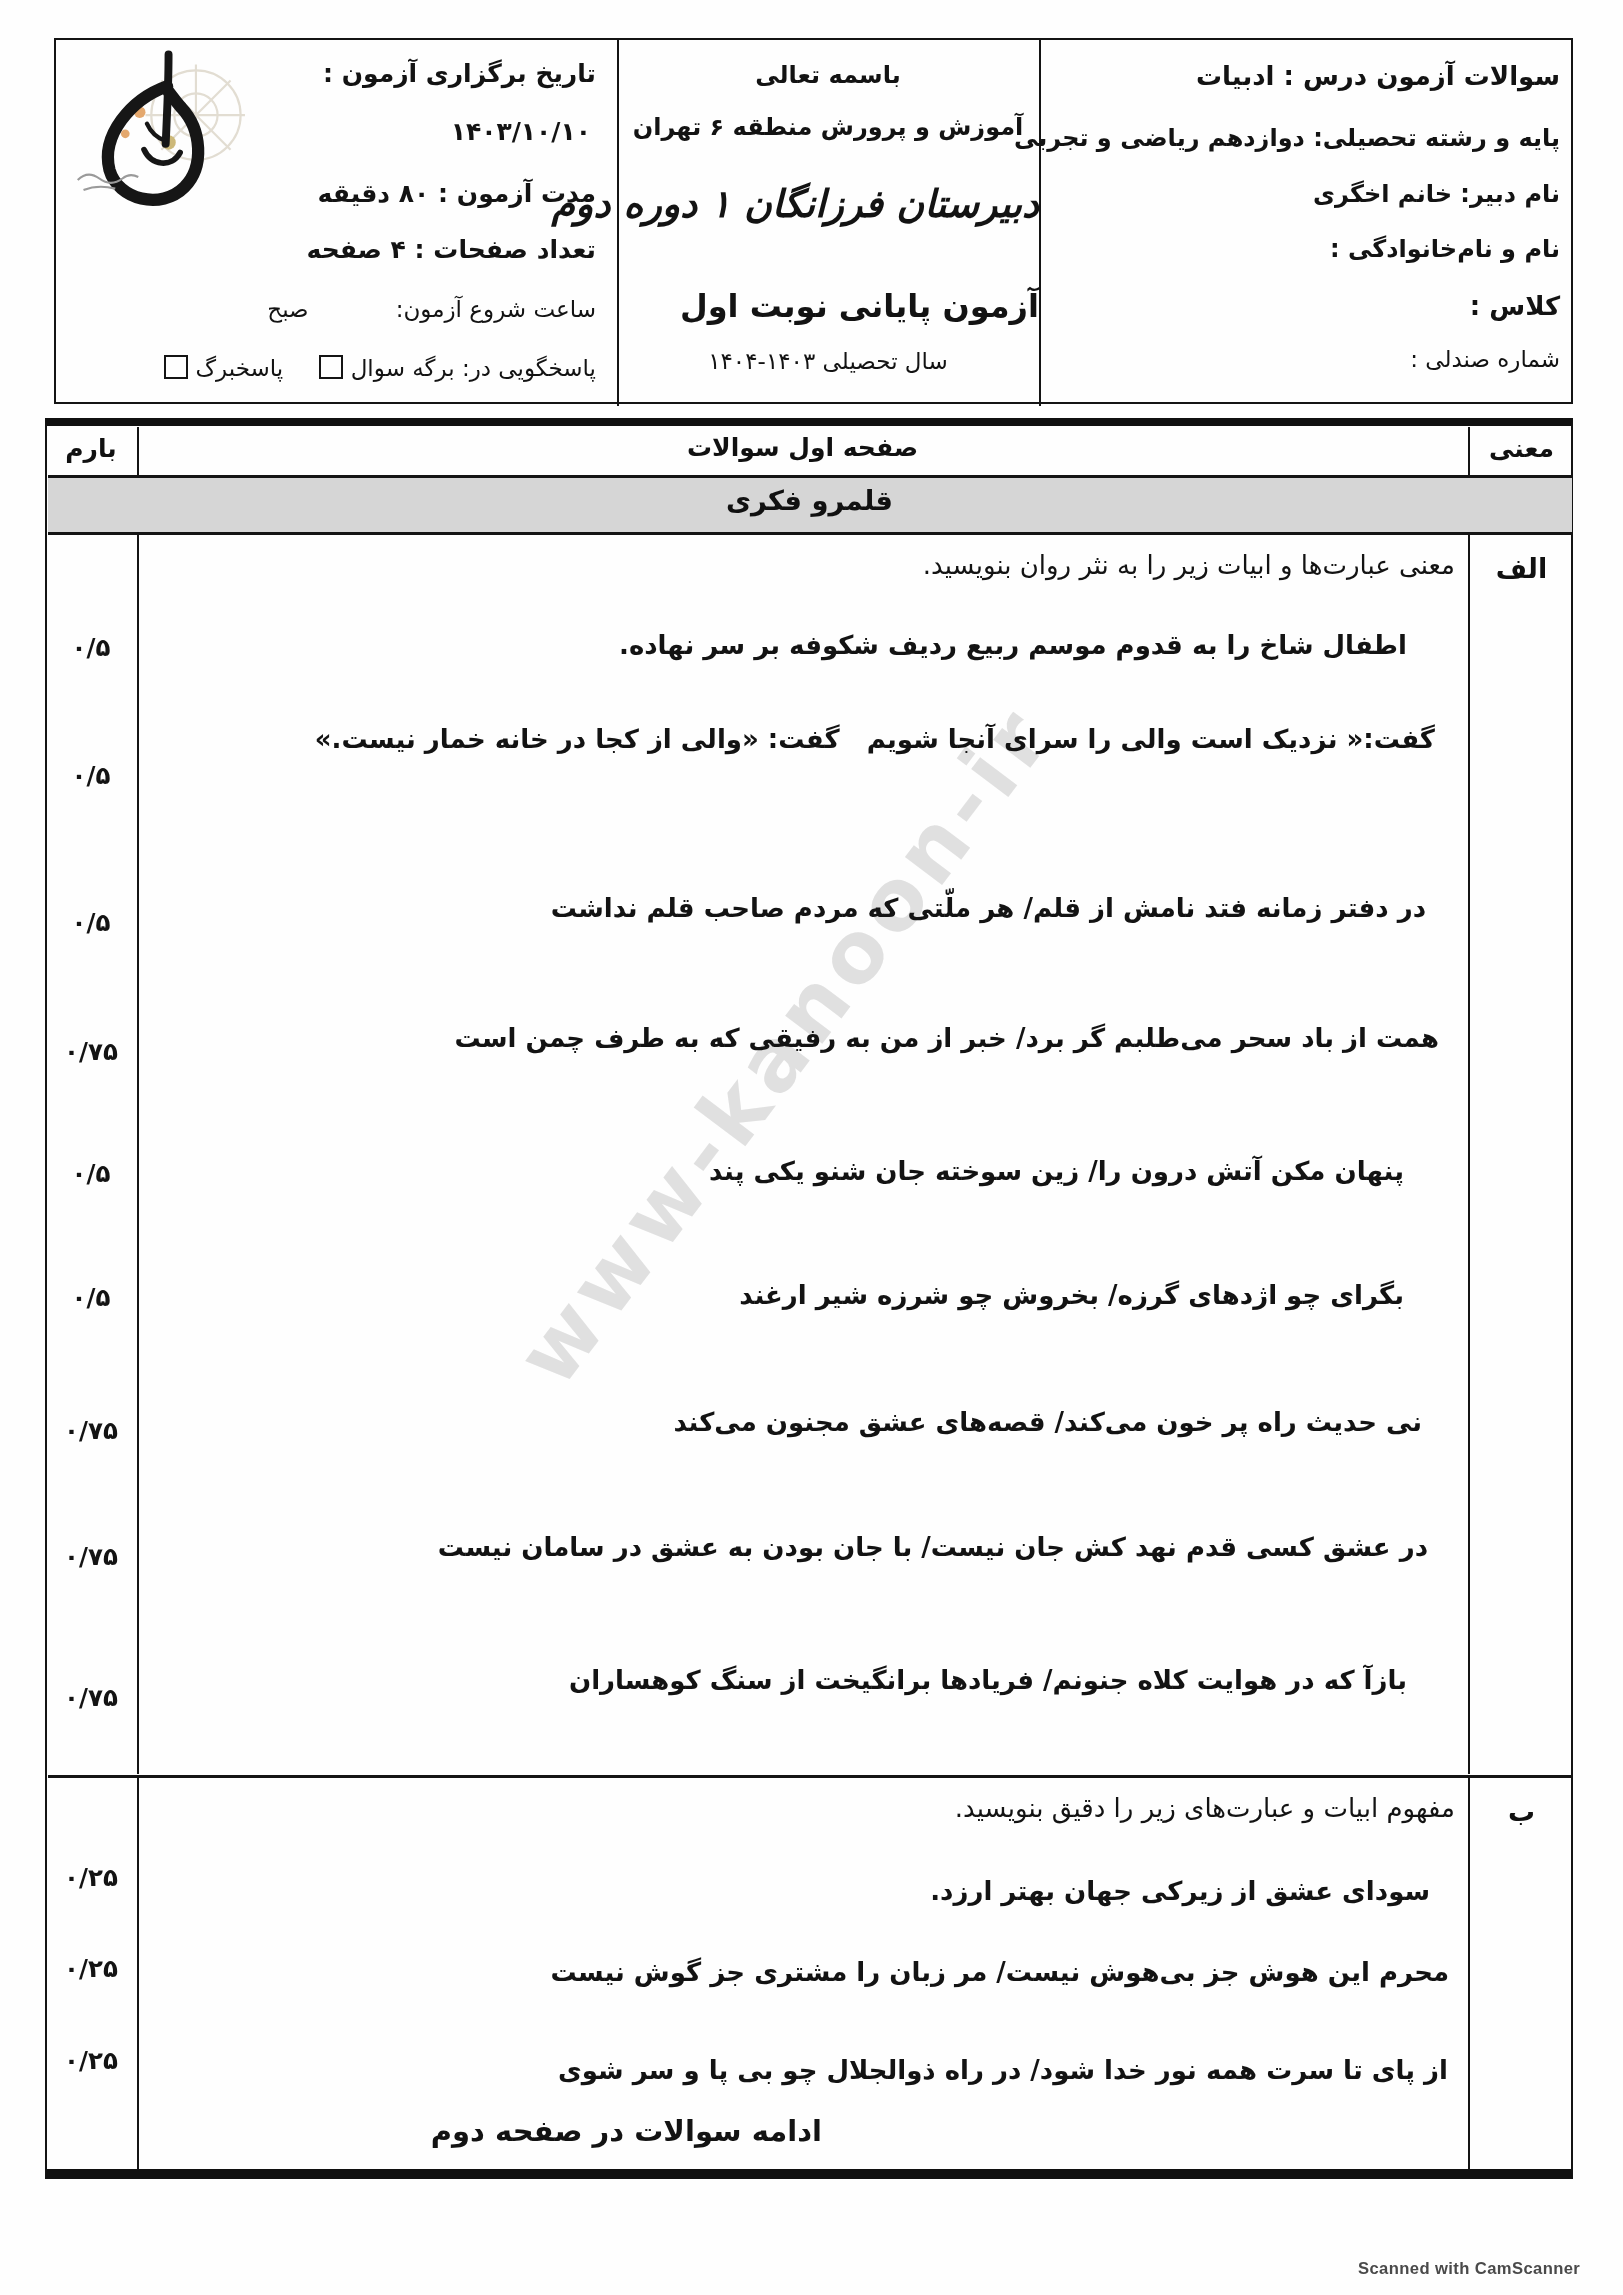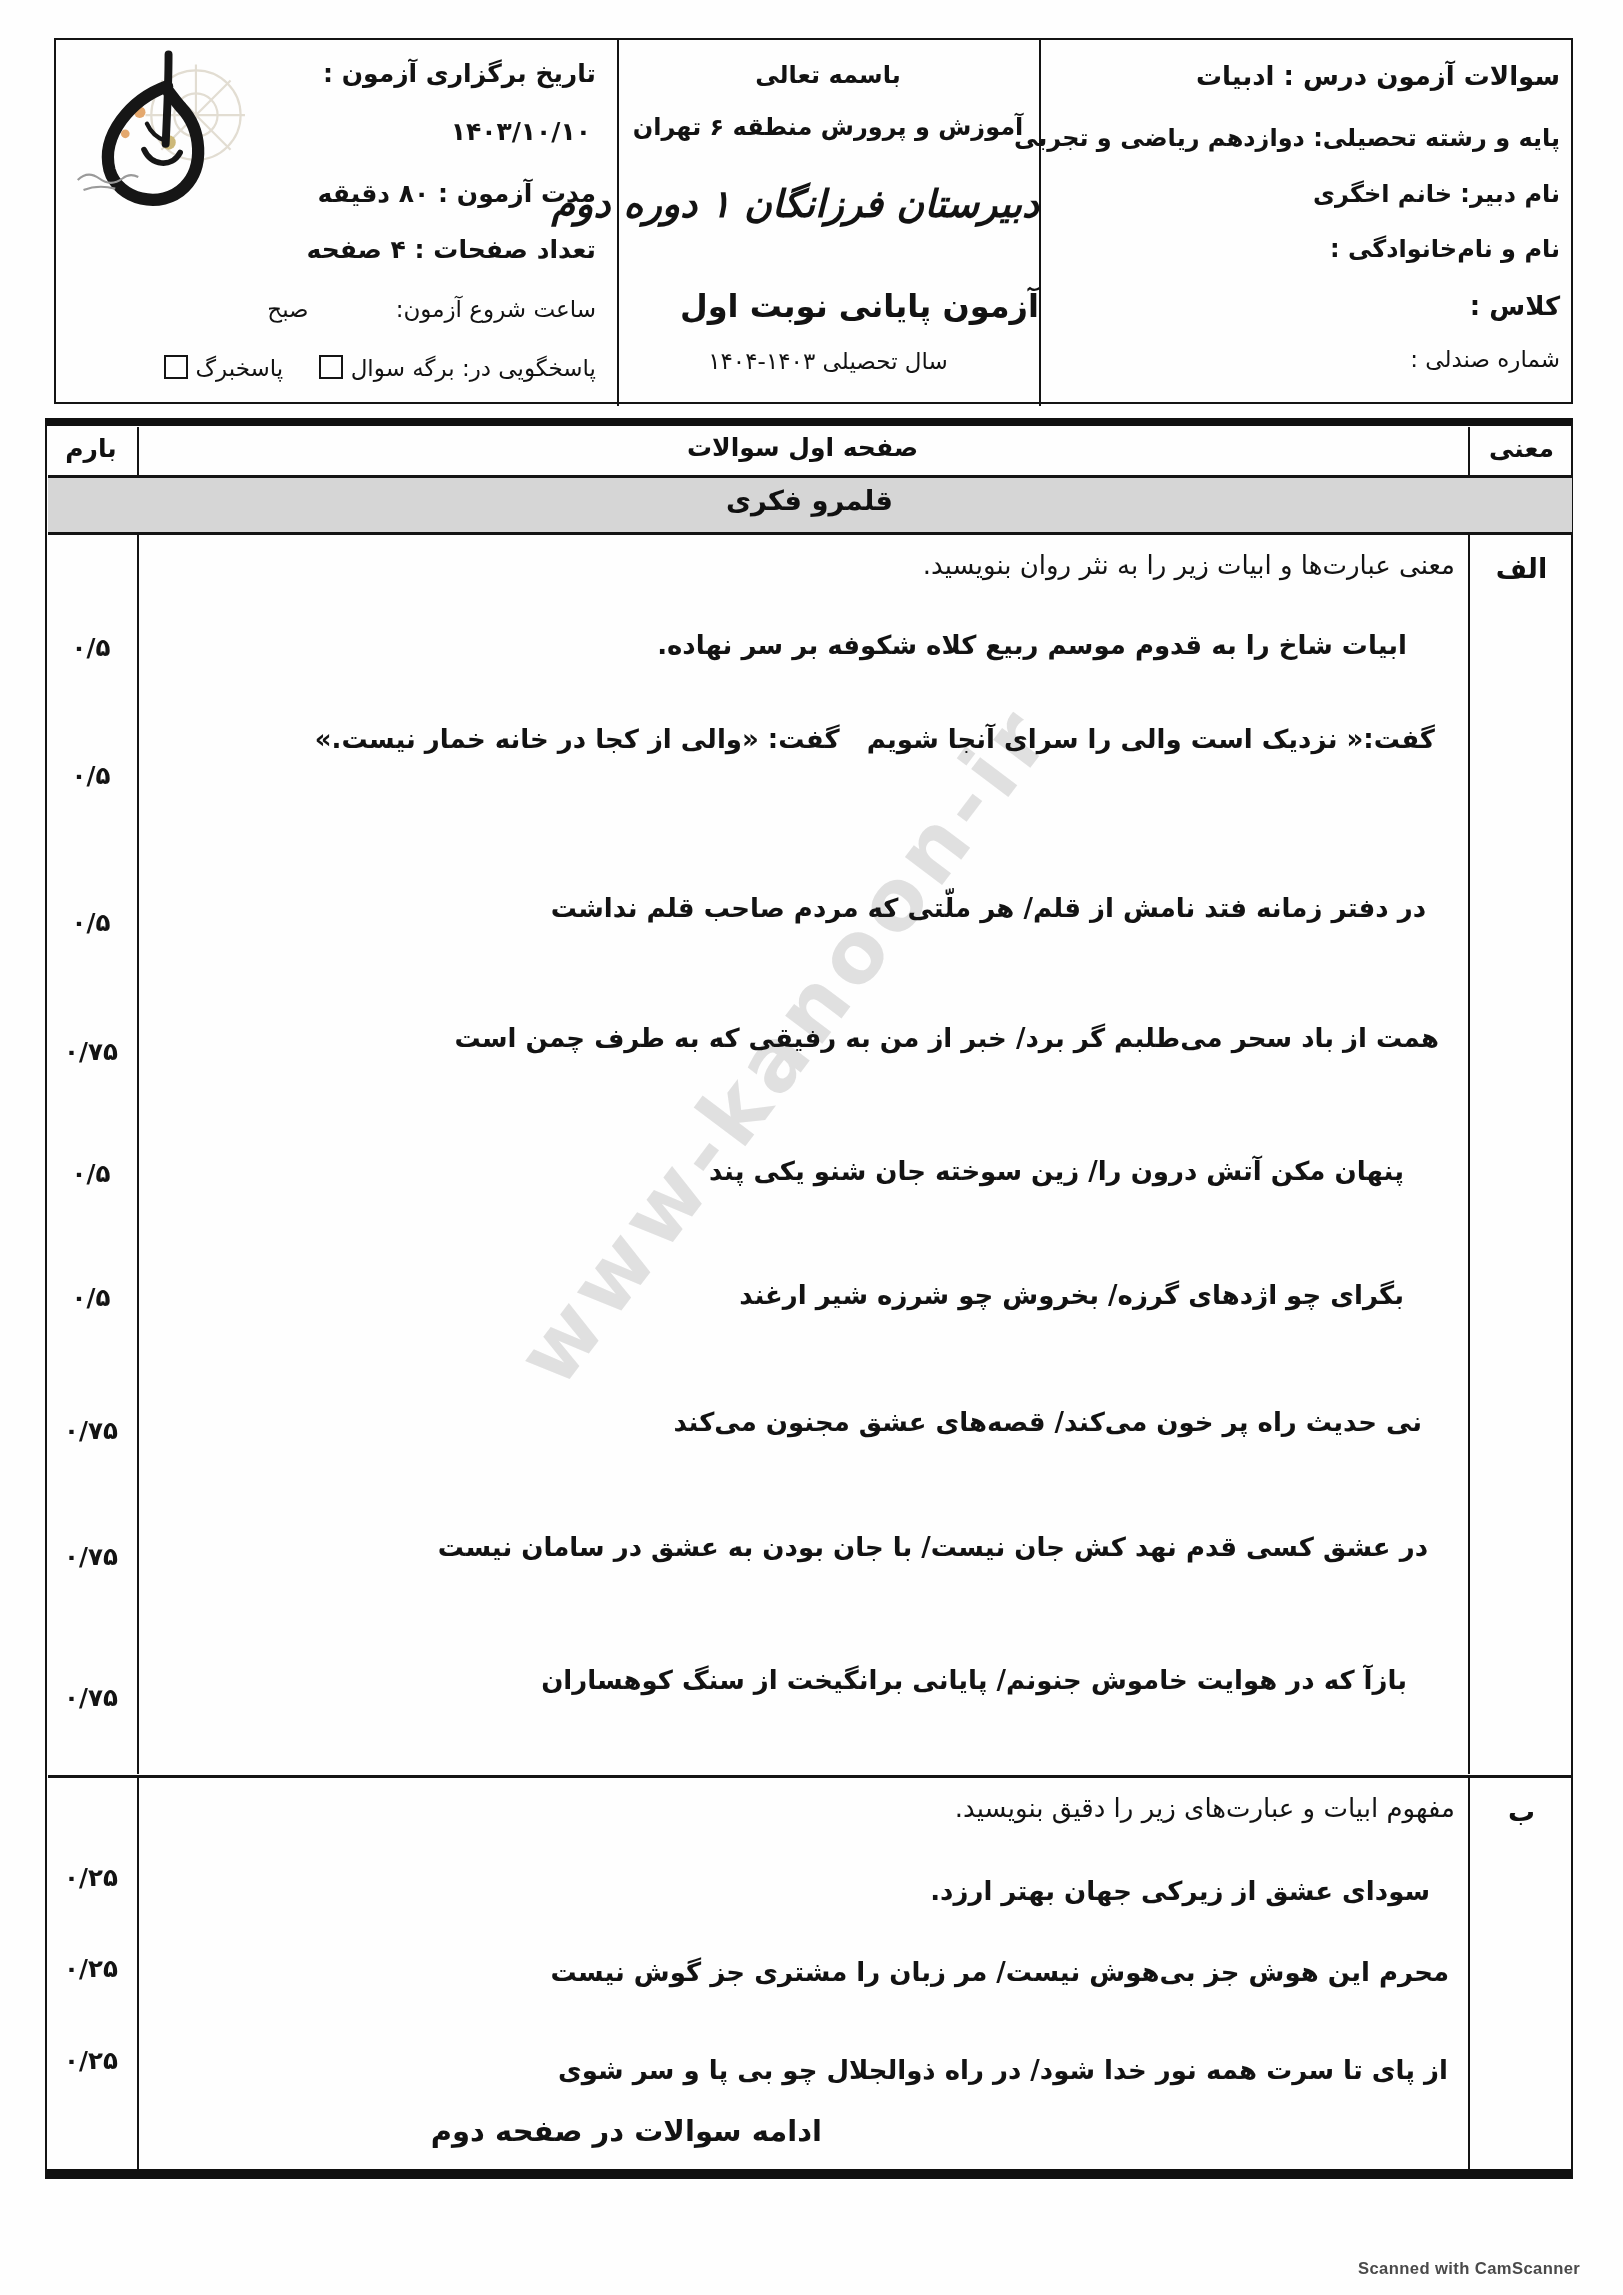--- a/index.html
+++ b/index.html
@@ -106,29 +106,29 @@
 
   <div class="colhead" style="left:45px;width:92px;top:434px;">بارم</div>
   <div class="colhead" style="left:137px;width:1331px;top:433px;">صفحه اول سوالات</div>
   <div class="colhead" style="left:1468px;width:107px;top:434px;">معنی</div>
 
   <div class="colhead" style="left:45px;width:1529px;top:485px;font-size:27.4px;">قلمرو فکری</div>
 
   <div class="seclabel" style="top:553px;">الف</div>
   <div class="line instr" style="right:168px;top:550px;">معنی عبارت‌ها و ابیات زیر را به نثر روان بنویسید.</div>
 
-  <div class="line qline" style="right:216px;top:630px;">ابیات شاخ را به قدوم موسم ربیع کلاه شکوفه بر سر نهاده.</div>
+  <div class="line qline" style="right:216px;top:630px;">اطفال شاخ را به قدوم موسم ربیع ردیف شکوفه بر سر نهاده.</div>
   <div class="line qline" style="right:188px;top:724px;margin-left:42px;">گفت:« نزدیک است والی را سرای آنجا شویم&nbsp;&nbsp;&nbsp;گفت: «والی از کجا در خانه خمار نیست.»</div>
   <div class="line qline" style="right:197px;top:893px;">در دفتر زمانه فتد نامش از قلم/ هر ملّتی که مردم صاحب قلم نداشت</div>
   <div class="line qline" style="right:184px;top:1023px;">همت از باد سحر می‌طلبم گر برد/ خبر از من به رفیقی که به طرف چمن است</div>
   <div class="line qline" style="right:219px;top:1156px;">پنهان مکن آتش درون را/ زین سوخته جان شنو یکی پند</div>
   <div class="line qline" style="right:219px;top:1280px;">بگرای چو اژدهای گرزه/ بخروش چو شرزه شیر ارغند</div>
   <div class="line qline" style="right:201px;top:1407px;">نی حدیث راه پر خون می‌کند/ قصه‌های عشق مجنون می‌کند</div>
   <div class="line qline" style="right:195px;top:1532px;">در عشق کسی قدم نهد کش جان نیست/ با جان بودن به عشق در سامان نیست</div>
-  <div class="line qline" style="right:216px;top:1665px;">بازآ که در هوایت خاموش جنونم/ پایانی برانگیخت از سنگ کوهساران</div>
+  <div class="line qline" style="right:216px;top:1665px;">بازآ که در هوایت کلاه جنونم/ فریادها برانگیخت از سنگ کوهساران</div>
 
   <div class="score" style="top:633px;">۰/۵</div>
   <div class="score" style="top:761px;">۰/۵</div>
   <div class="score" style="top:908px;">۰/۵</div>
   <div class="score" style="top:1037px;">۰/۷۵</div>
   <div class="score" style="top:1159px;">۰/۵</div>
   <div class="score" style="top:1283px;">۰/۵</div>
   <div class="score" style="top:1416px;">۰/۷۵</div>
   <div class="score" style="top:1542px;">۰/۷۵</div>
   <div class="score" style="top:1683px;">۰/۷۵</div>

